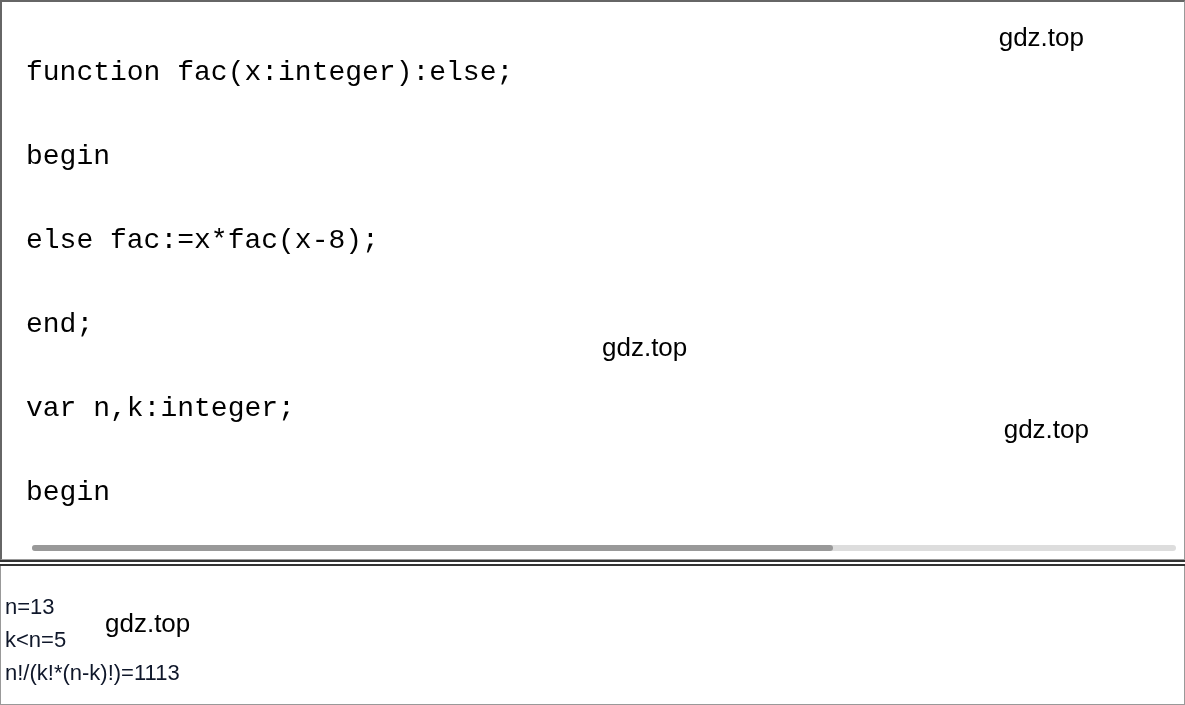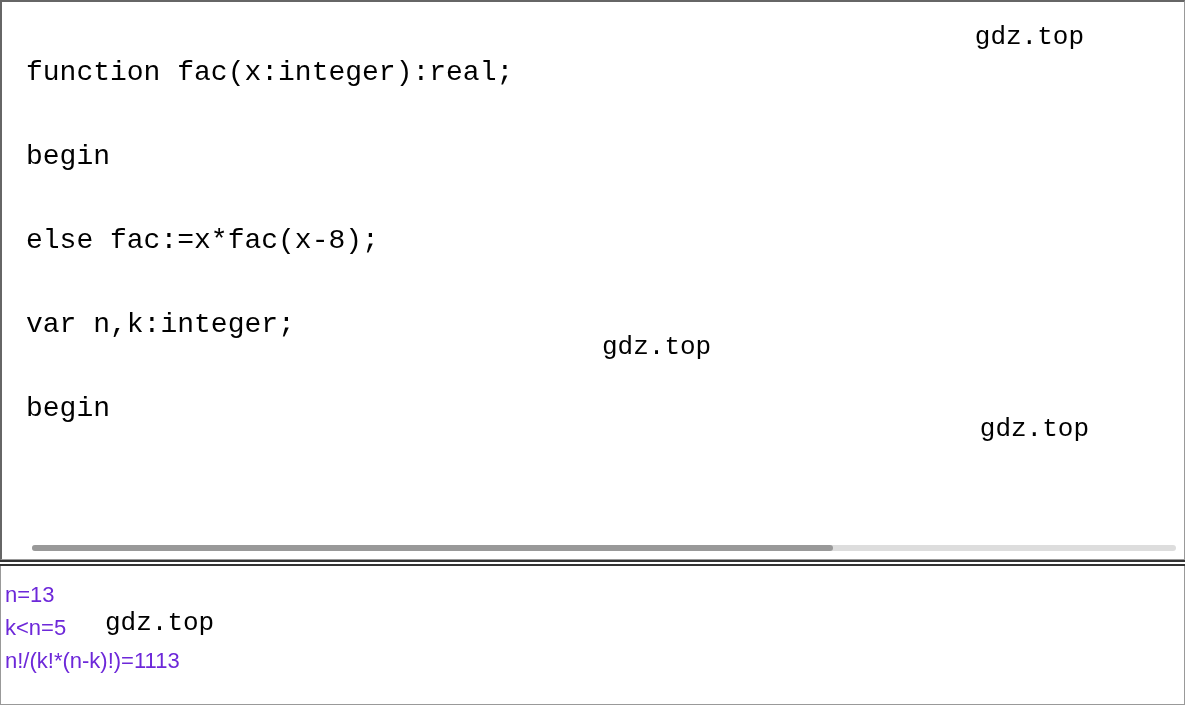--- a/index.html
+++ b/index.html
@@ -60,52 +60,53 @@
       height: 6px;
       border-top: 2px solid #333;
       border-bottom: 2px solid #333;
       background: #ffffff;
     }
     .output-pane {
       border-left: 1px solid #999;
       border-right: 1px solid #999;
       border-bottom: 1px solid #999;
       background: #ffffff;
-      padding: 12px 4px;
+      padding: 24px 4px;
       height: 139px;
       font-family: Arial, sans-serif;
       font-size: 22px;
       line-height: 1.5;
-      color: #6d28d9;
+      color: #0f172a;
     }
     .output-line {
       display: block;
       white-space: pre;
     }
     .watermark {
       position: absolute;
-      font-family: Liberation Mono, monospace;
+      font-family: Liberation Sans, sans-serif;
       font-size: 26px;
       font-weight: normal;
       color: #000000;
       pointer-events: none;
     }
     .wm1 { top: 20px; right: 100px; }
     .wm2 { top: 330px; left: 600px; }
     .wm3 { top: 412px; right: 95px; }
     .wm4 { top: 608px; left: 105px; }
   </style>
 </head>
 <body>
 
 <div class="editor-pane">
   <div class="code-block">
-<span class="code-line">function fac(x:integer):real;</span>
+<span class="code-line">function fac(x:integer):else;</span>
 <span class="code-line">begin</span>
 <span class="code-line">else fac:=x*fac(x-8);</span>
+<span class="code-line">end;</span>
 <span class="code-line">var n,k:integer;</span>
 <span class="code-line">begin</span>
 
 
 
 
 
   </div>
   <div class="scrollbar-track">
     <div class="scrollbar-thumb"></div>

